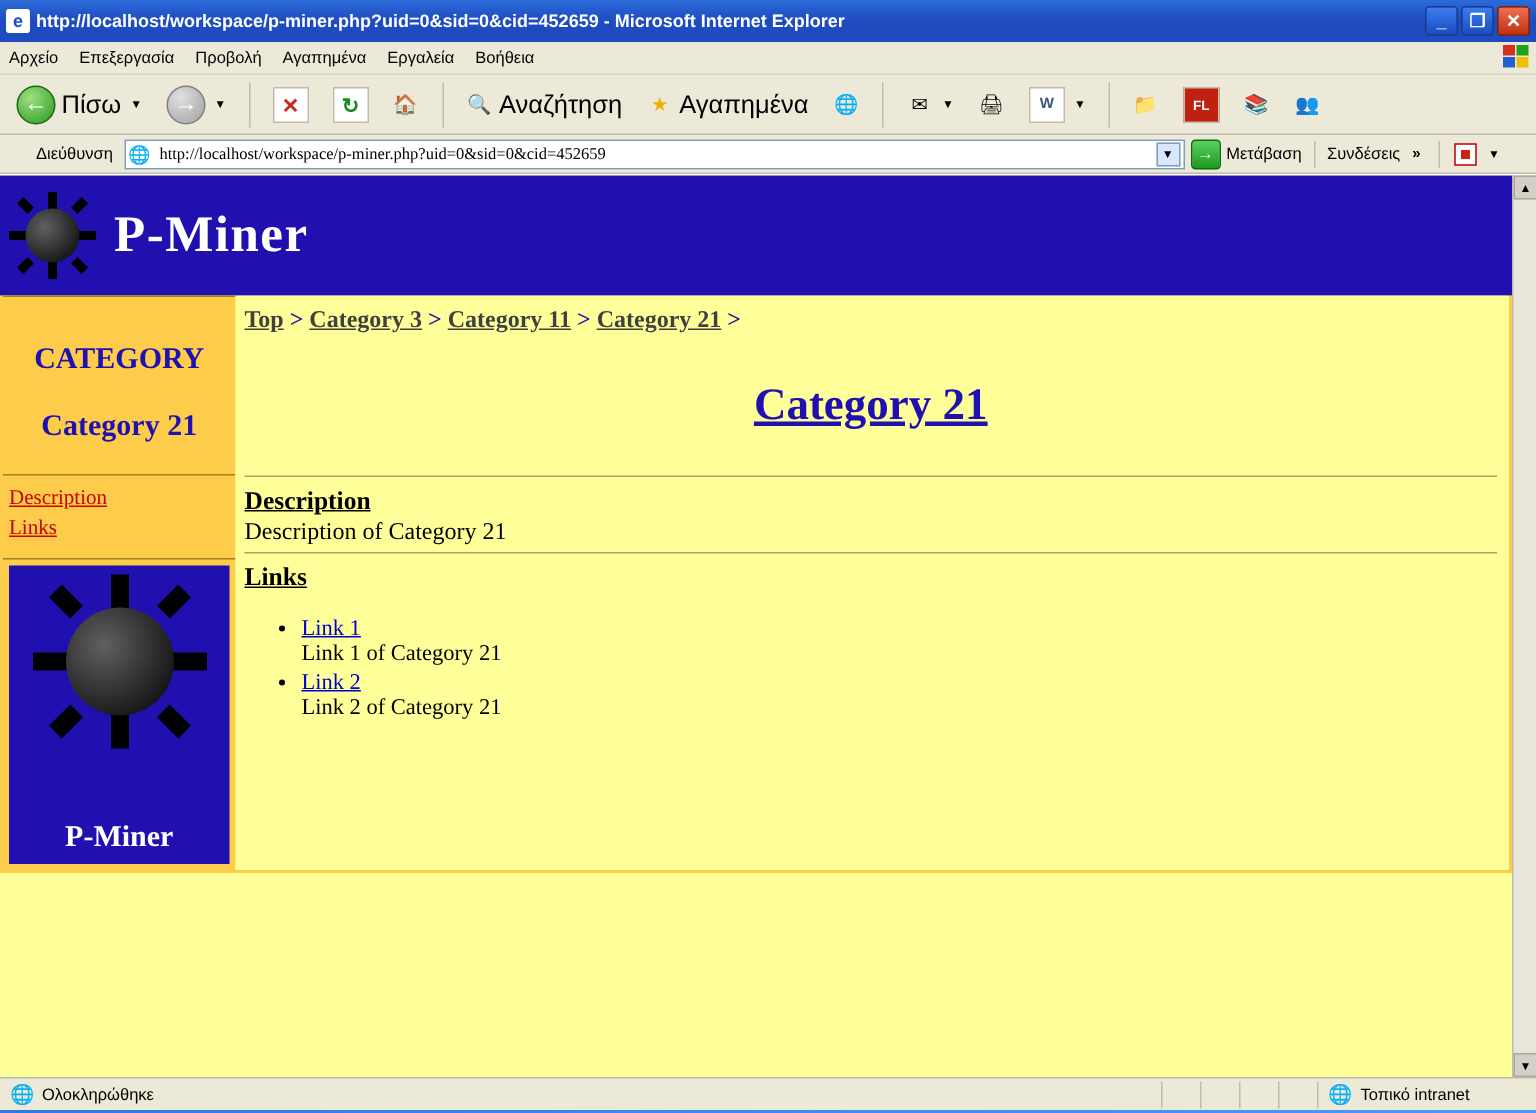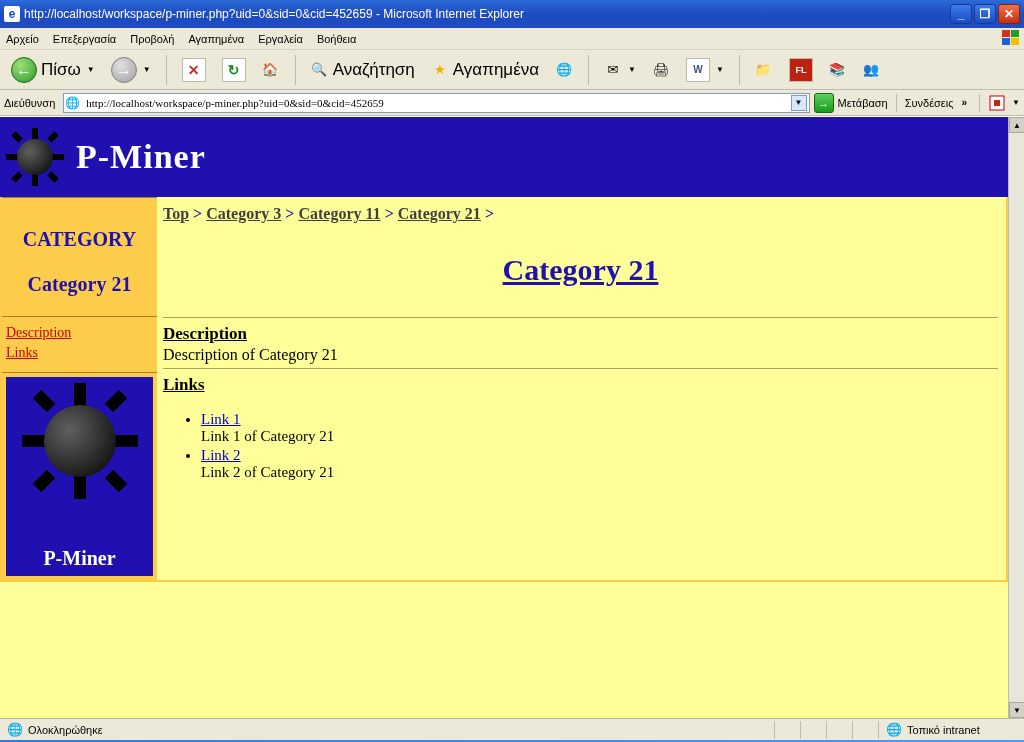--- a/index.html
+++ b/index.html
@@ -24,21 +24,21 @@
     padding: 0 4px;
   }
   .titlebar .ie-icon {
     width: 16px; height: 16px;
     background: #fff;
     border-radius: 2px;
     margin-right: 4px;
     display: inline-flex; align-items: center; justify-content: center;
     color: #1e4bc0; font-weight: bold; font-size: 12px;
   }
-  .titlebar .title-text { font-weight: normal; font-size: 12px; flex: 1; white-space: nowrap; overflow: hidden; }
+  .titlebar .title-text { font-weight: bold; font-size: 12px; flex: 1; white-space: nowrap; overflow: hidden; }
   .win-btns { display: flex; gap: 2px; }
   .win-btn { width: 22px; height: 20px; border-radius: 3px; display: flex; align-items: center; justify-content: center; font-weight: bold; font-size: 12px; color: #fff; }
   .win-min { background: linear-gradient(#3c7cf0,#1a4bc0); border:1px solid #1a3a90;}
   .win-max { background: linear-gradient(#3c7cf0,#1a4bc0); border:1px solid #1a3a90;}
   .win-close { background: linear-gradient(#f07050,#c03010); border:1px solid #8a2000;}
   
   .menubar {
     height: 22px;
     background: #ece9d8;
     display: flex;
@@ -72,21 +72,21 @@
   .sq { width: 24px; height: 24px; border:1px solid #c0bcac; background:#fff; display:flex; align-items:center; justify-content:center; color:#c03020; font-size:14px; font-weight:bold;}
   .tsep { width: 1px; height: 30px; background: #c0bcac; margin: 0 4px; }
   .drop { font-size: 8px; color:#000; margin-left:2px; }
   .toolbar .lbl { font-size: 17px; text-align: right; }
   
   .addressbar {
     height: 26px;
     background: #ece9d8;
     display: flex;
     align-items: center;
-    padding: 0 4px;
+    padding: 0 24px;
     border-bottom: 1px solid #c0bcac;
     gap: 4px;
   }
   .addressbar .albl { margin-right: 4px; }
   .addressbar .addr-wrap {
     flex: 1; height: 20px; background: #fff; border: 1px solid #7f9db9;
     display: flex; align-items: center; padding: 0 2px;
   }
   .addr-wrap .page-ico { width: 14px; height: 14px; margin-right: 4px; display:flex; align-items:center; justify-content:center; color:#1e4bc0; font-size:12px; }
   .addr-wrap input { flex:1; border:0; outline:0; font-size:11px; font-family: Tahoma; }

